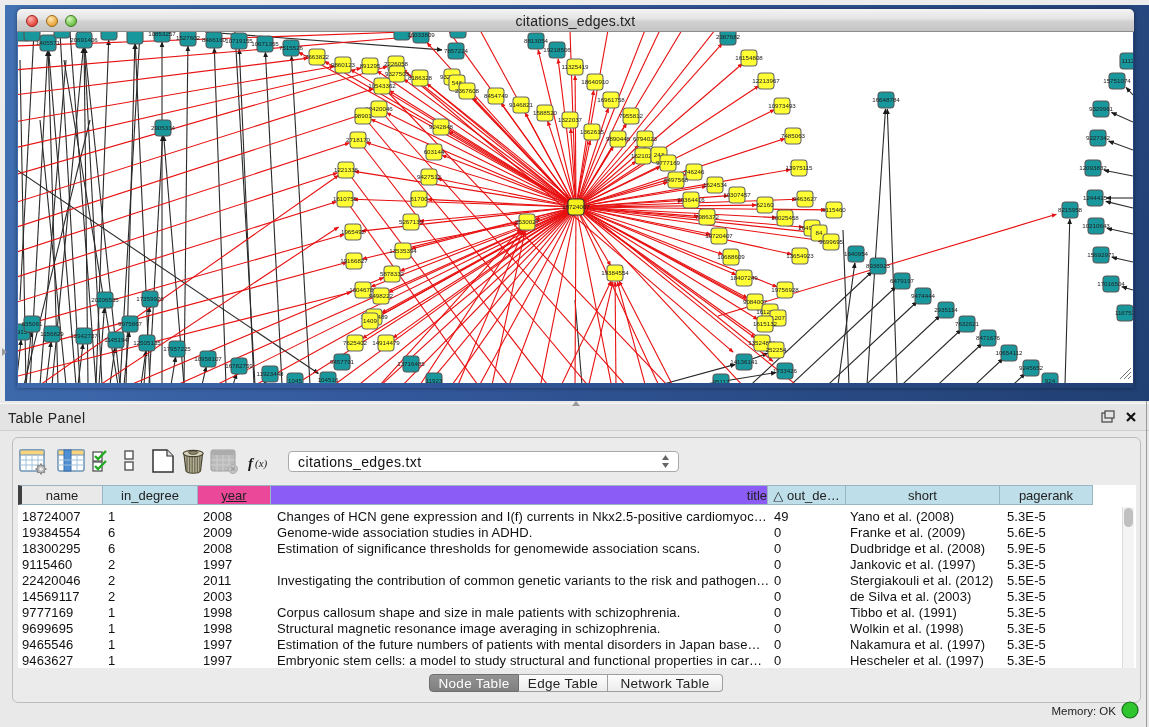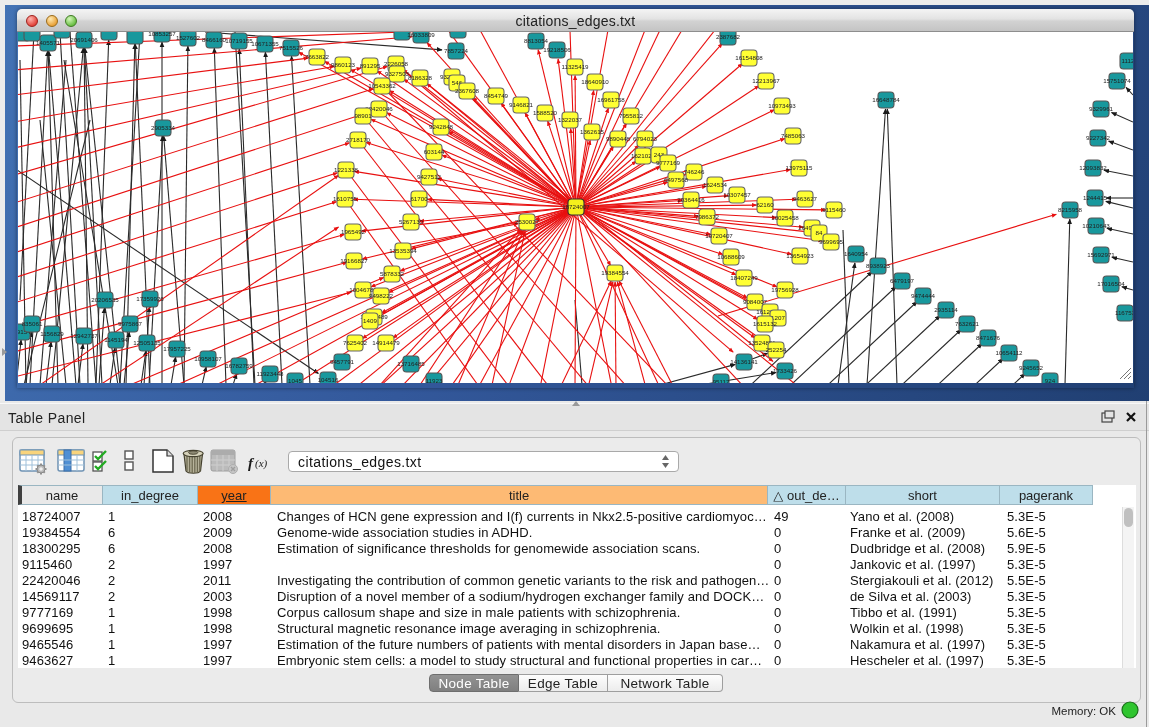--- a/index.html
+++ b/index.html
@@ -600,22 +600,22 @@
 <text x="234" y="20" font-size="15" font-style="italic" font-weight="bold" fill="#1a1a1a" font-family="Liberation Serif,serif">f</text>
       <text x="241" y="19" font-size="11" font-style="italic" fill="#1a1a1a" font-family="Liberation Serif,serif">(x)</text>
 </svg>
 <div id="ddown">citations_edges.txt<svg width="9" height="14" style="position:absolute;right:8px;top:3px">
         <path d="M4.5 0 L8 5 L1 5 z" fill="#666"></path>
         <path d="M4.5 13 L8 8 L1 8 z" fill="#666"></path>
       </svg></div>
 <div id="tbl">
 <div class="hc" style="left:0px;width:85px;background:#e9e9e9;border-left:4px solid #404040;">name</div>
 <div class="hc" style="left:85px;width:95px;background:#bedeea;">in_degree</div>
-<div class="hc" style="left:180px;width:73px;background:#f97316;text-decoration:underline;">year</div>
-<div class="hc" style="left:253px;width:497px;background:#fdba74;">title</div>
+<div class="hc" style="left:180px;width:73px;background:#ec4899;text-decoration:underline;">year</div>
+<div class="hc" style="left:253px;width:497px;background:#8b5cf6;text-align:right;">title</div>
 <div class="hc" style="left:750px;width:78px;background:#bedeea;">△ out_de…</div>
 <div class="hc" style="left:828px;width:154px;background:#bedeea;">short</div>
 <div class="hc" style="left:982px;width:93px;background:#bedeea;">pagerank</div>
 <div class="rowtext" style="left:4px;top:24px">18724007</div>
 <div class="rowtext" style="left:90px;top:24px">1</div>
 <div class="rowtext" style="left:185px;top:24px">2008</div>
 <div class="rowtext" style="left:259px;top:24px">Changes of HCN gene expression and I(f) currents in Nkx2.5-positive cardiomyoc…</div>
 <div class="rowtext" style="left:756px;top:24px">49</div>
 <div class="rowtext" style="left:832px;top:24px">Yano et al. (2008)</div>
 <div class="rowtext" style="left:989px;top:24px">5.3E-5</div>
@@ -642,21 +642,20 @@
 <div class="rowtext" style="left:4px;top:88px">22420046</div>
 <div class="rowtext" style="left:90px;top:88px">2</div>
 <div class="rowtext" style="left:185px;top:88px">2011</div>
 <div class="rowtext" style="left:259px;top:88px">Investigating the contribution of common genetic variants to the risk and pathogen…</div>
 <div class="rowtext" style="left:756px;top:88px">0</div>
 <div class="rowtext" style="left:832px;top:88px">Stergiakouli et al. (2012)</div>
 <div class="rowtext" style="left:989px;top:88px">5.5E-5</div>
 <div class="rowtext" style="left:4px;top:104px">14569117</div>
 <div class="rowtext" style="left:90px;top:104px">2</div>
 <div class="rowtext" style="left:185px;top:104px">2003</div>
-<div class="rowtext" style="left:259px;top:104px">Disruption of a novel member of a sodium/hydrogen exchanger family and DOCK…</div>
 <div class="rowtext" style="left:756px;top:104px">0</div>
 <div class="rowtext" style="left:832px;top:104px">de Silva et al. (2003)</div>
 <div class="rowtext" style="left:989px;top:104px">5.3E-5</div>
 <div class="rowtext" style="left:4px;top:120px">9777169</div>
 <div class="rowtext" style="left:90px;top:120px">1</div>
 <div class="rowtext" style="left:185px;top:120px">1998</div>
 <div class="rowtext" style="left:259px;top:120px">Corpus callosum shape and size in male patients with schizophrenia.</div>
 <div class="rowtext" style="left:756px;top:120px">0</div>
 <div class="rowtext" style="left:832px;top:120px">Tibbo et al. (1991)</div>
 <div class="rowtext" style="left:989px;top:120px">5.3E-5</div>

